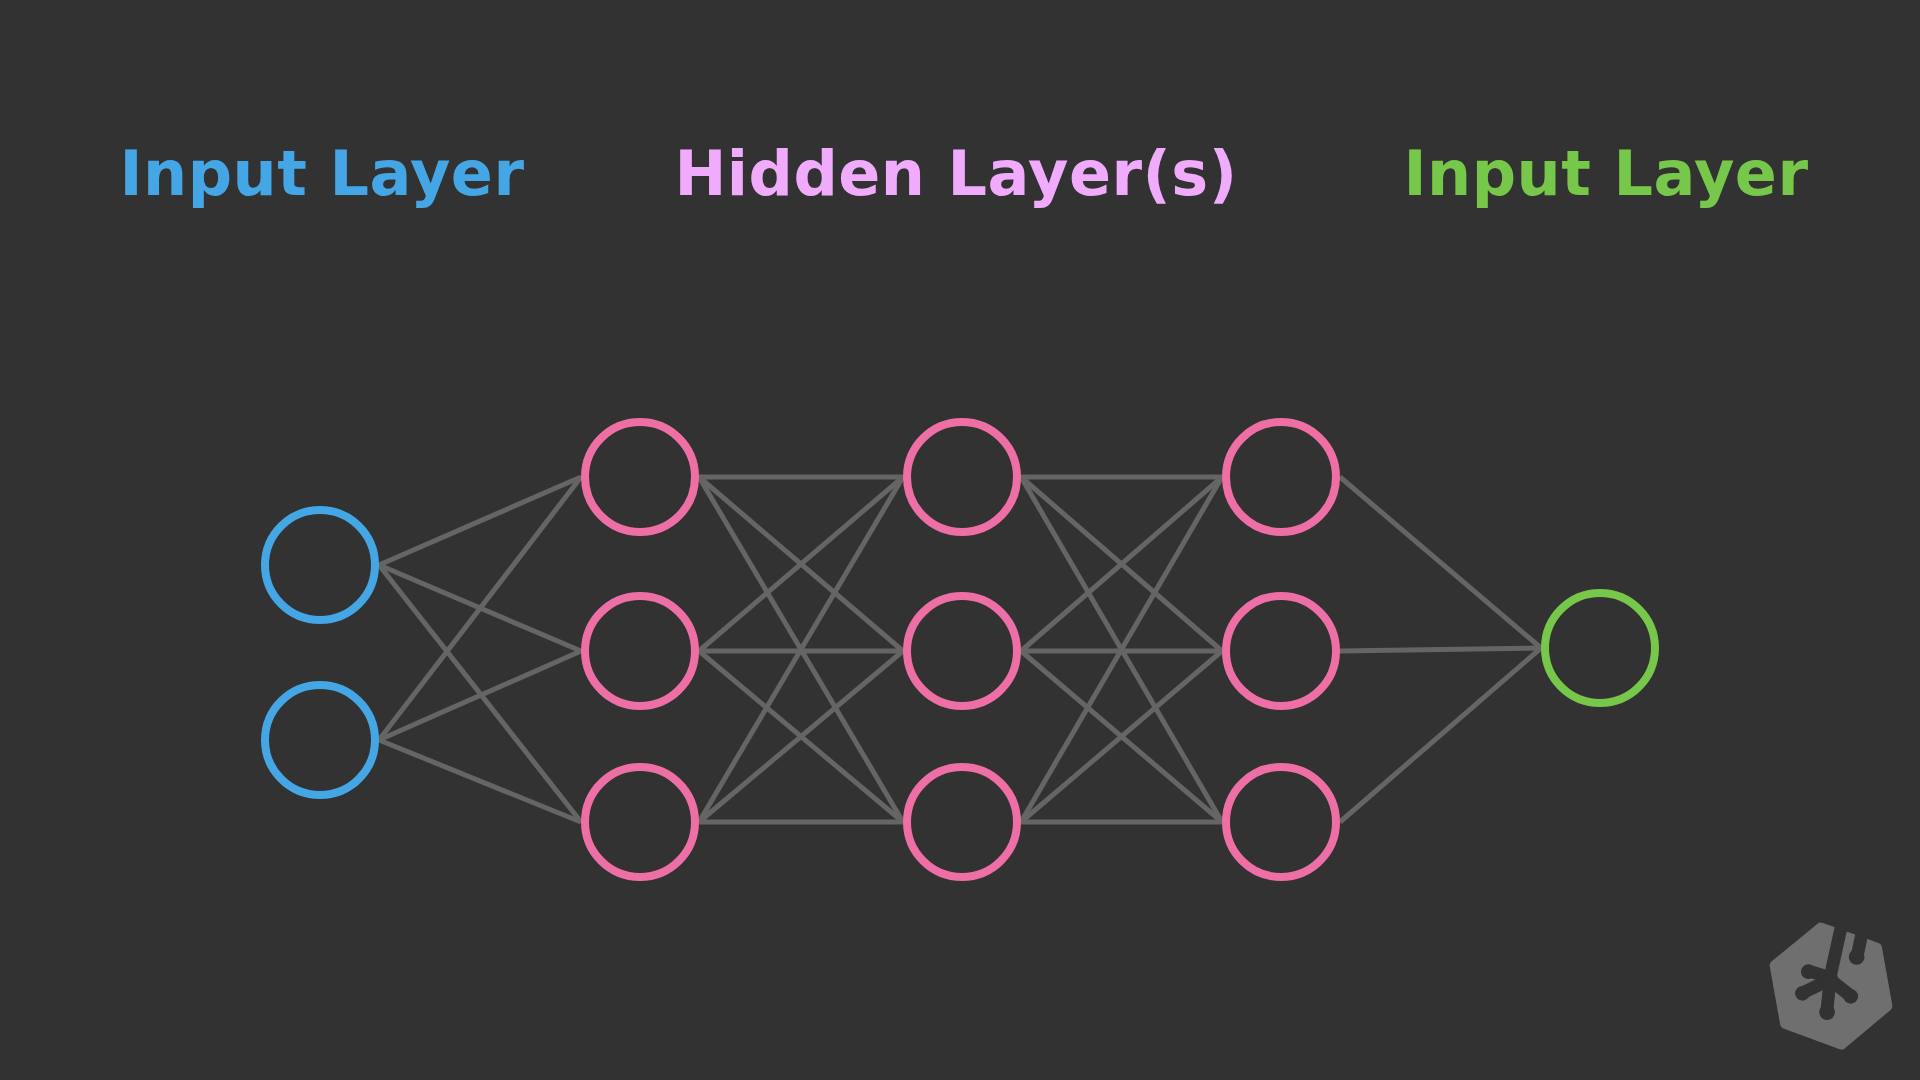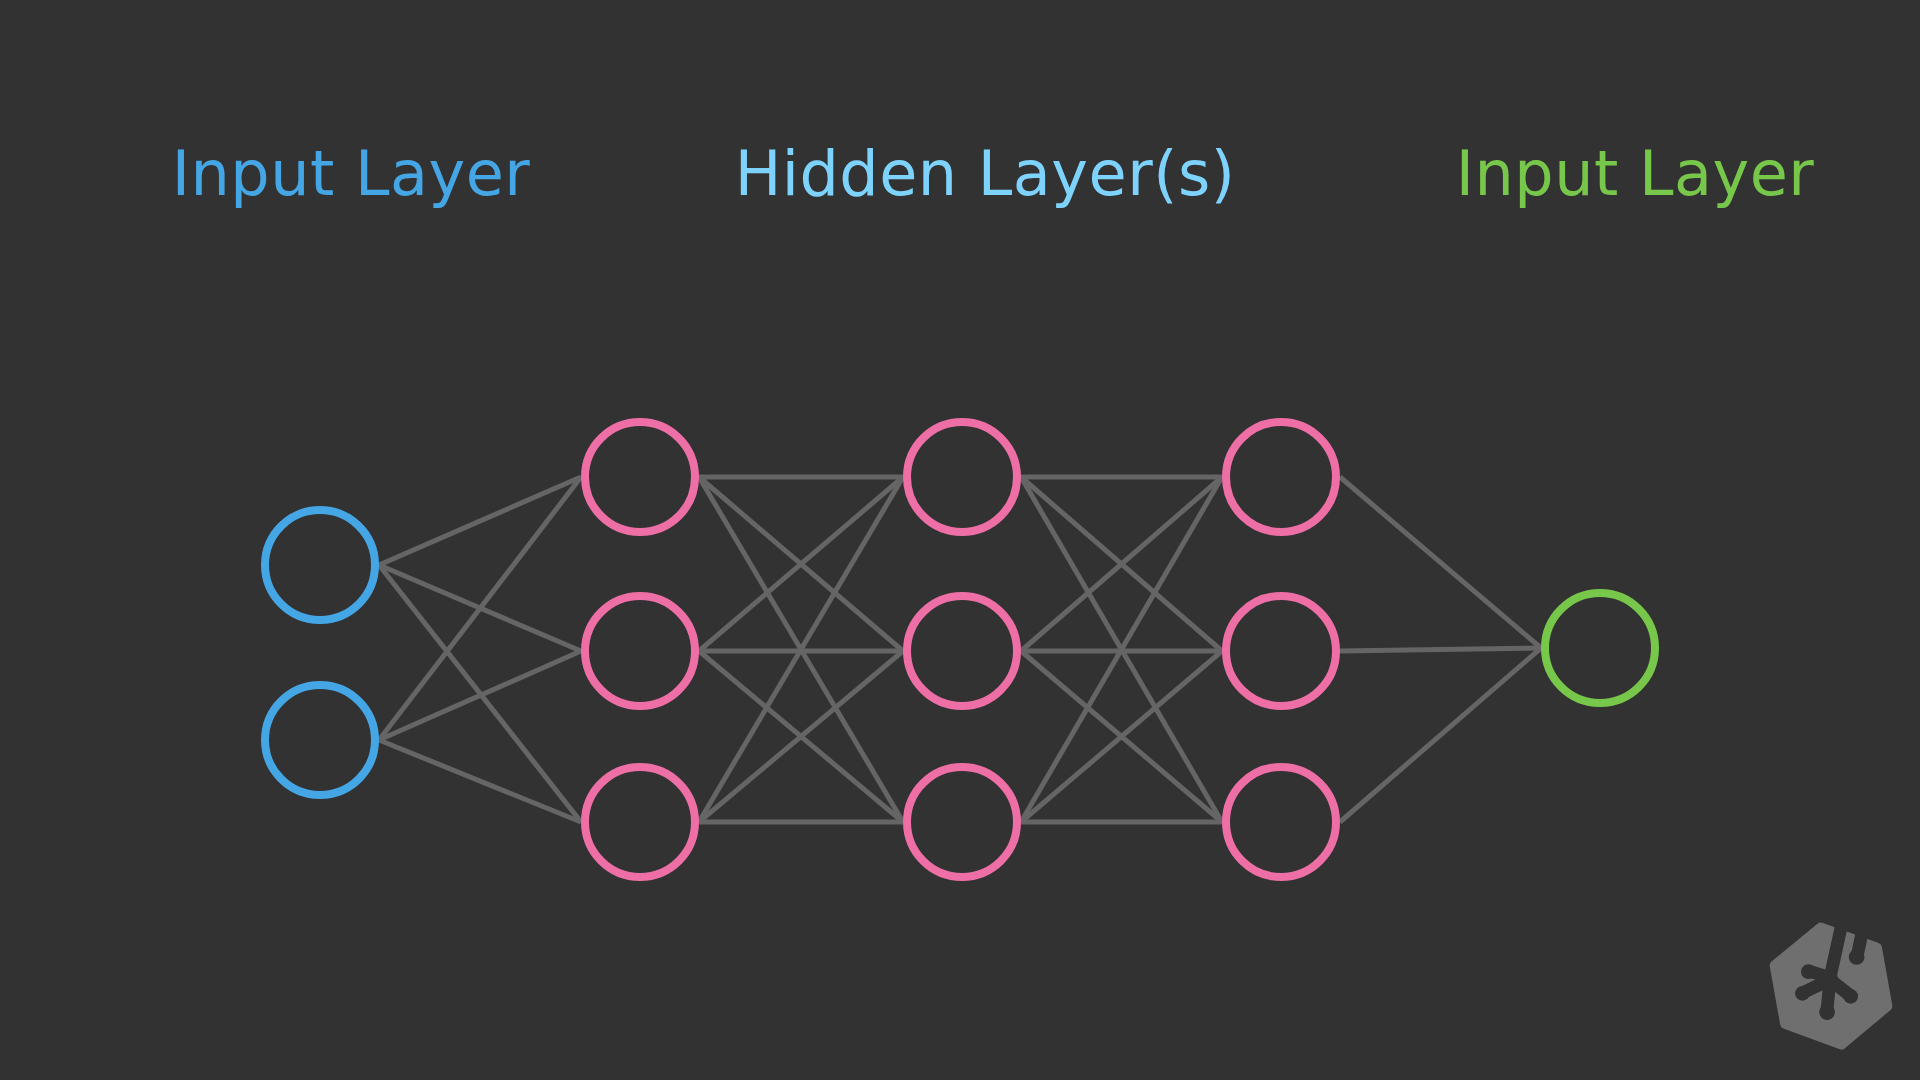--- a/index.html
+++ b/index.html
@@ -8,25 +8,24 @@
   body {
     width:1920px; height:1080px; overflow:hidden;
     background: var(--bg);
     font-family: "DejaVu Sans", "Liberation Sans", sans-serif;
   }
   .stage { position:relative; width:1920px; height:1080px; }
   .layer-label {
     position:absolute;
     transform: translate(-50%,-50%);
     font-size:62px;
-    font-weight:normal;
+    font-weight:bold;
     letter-spacing:0.5px;
     white-space:nowrap;
     user-select:none;
-    margin-left:29px;
   }
   #net { position:absolute; left:0; top:0; }
   .logo {
     position:absolute;
     left:1768px; top:920px;
     width:128px; height:134px;
   }
   .logo-hex {
     fill: var(--logo-color);
     stroke: var(--logo-color);
@@ -40,21 +39,21 @@
     fill:none;
   }
   .logo-cut-fill { fill: var(--bg); }
 </style>
 </head>
 <body style="background: rgb(50, 50, 50);">
 
 <div class="stage">
 
   <span class="layer-label" style="left: 322px; top: 173px; color: rgb(69, 166, 229);">Input Layer</span>
-  <span class="layer-label" style="left: 956px; top: 173px; color: #7dd3fc;">Hidden Layer(s)</span>
+  <span class="layer-label" style="left: 956px; top: 173px; color: #f0abfc;">Hidden Layer(s)</span>
   <span class="layer-label" style="left: 1606px; top: 173px; color: rgb(119, 199, 75);">Input Layer</span>
 
   <svg id="net" width="1920" height="1080" viewBox="0 0 1920 1080">
       <line x1="379" y1="565" x2="581" y2="477" stroke="#656565" stroke-width="5"></line>
       <line x1="379" y1="565" x2="581" y2="651" stroke="#656565" stroke-width="5"></line>
       <line x1="379" y1="565" x2="581" y2="822" stroke="#656565" stroke-width="5"></line>
       <line x1="379" y1="740" x2="581" y2="477" stroke="#656565" stroke-width="5"></line>
       <line x1="379" y1="740" x2="581" y2="651" stroke="#656565" stroke-width="5"></line>
       <line x1="379" y1="740" x2="581" y2="822" stroke="#656565" stroke-width="5"></line>
       <line x1="699" y1="477" x2="903" y2="477" stroke="#656565" stroke-width="5"></line>

